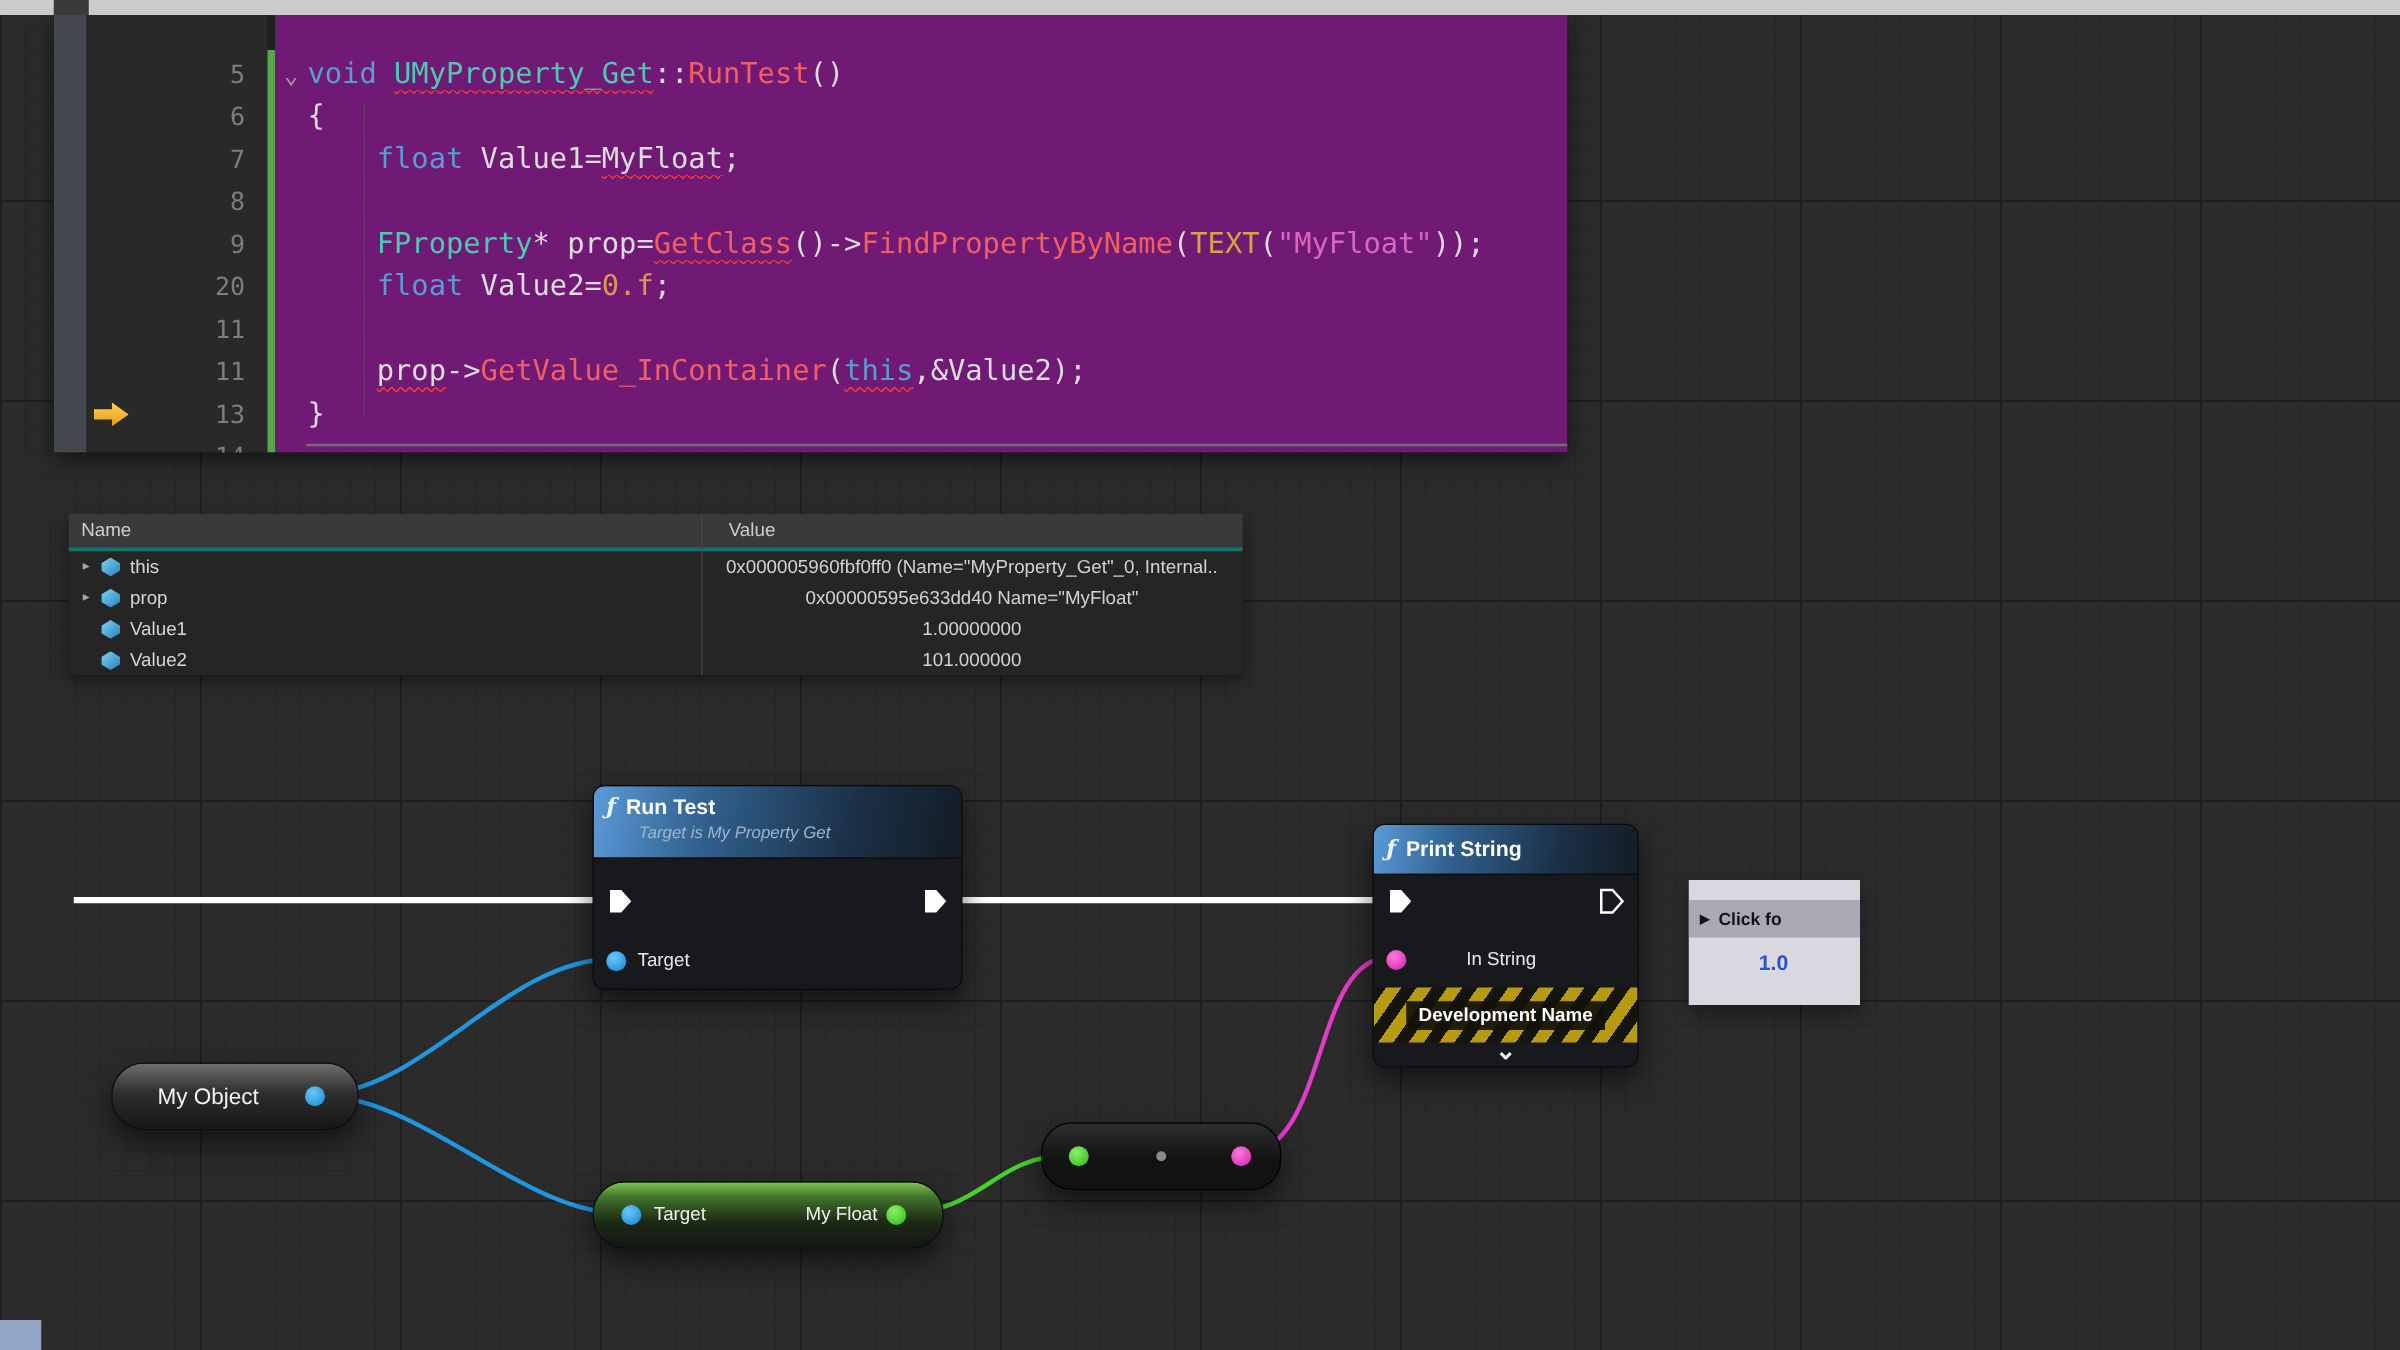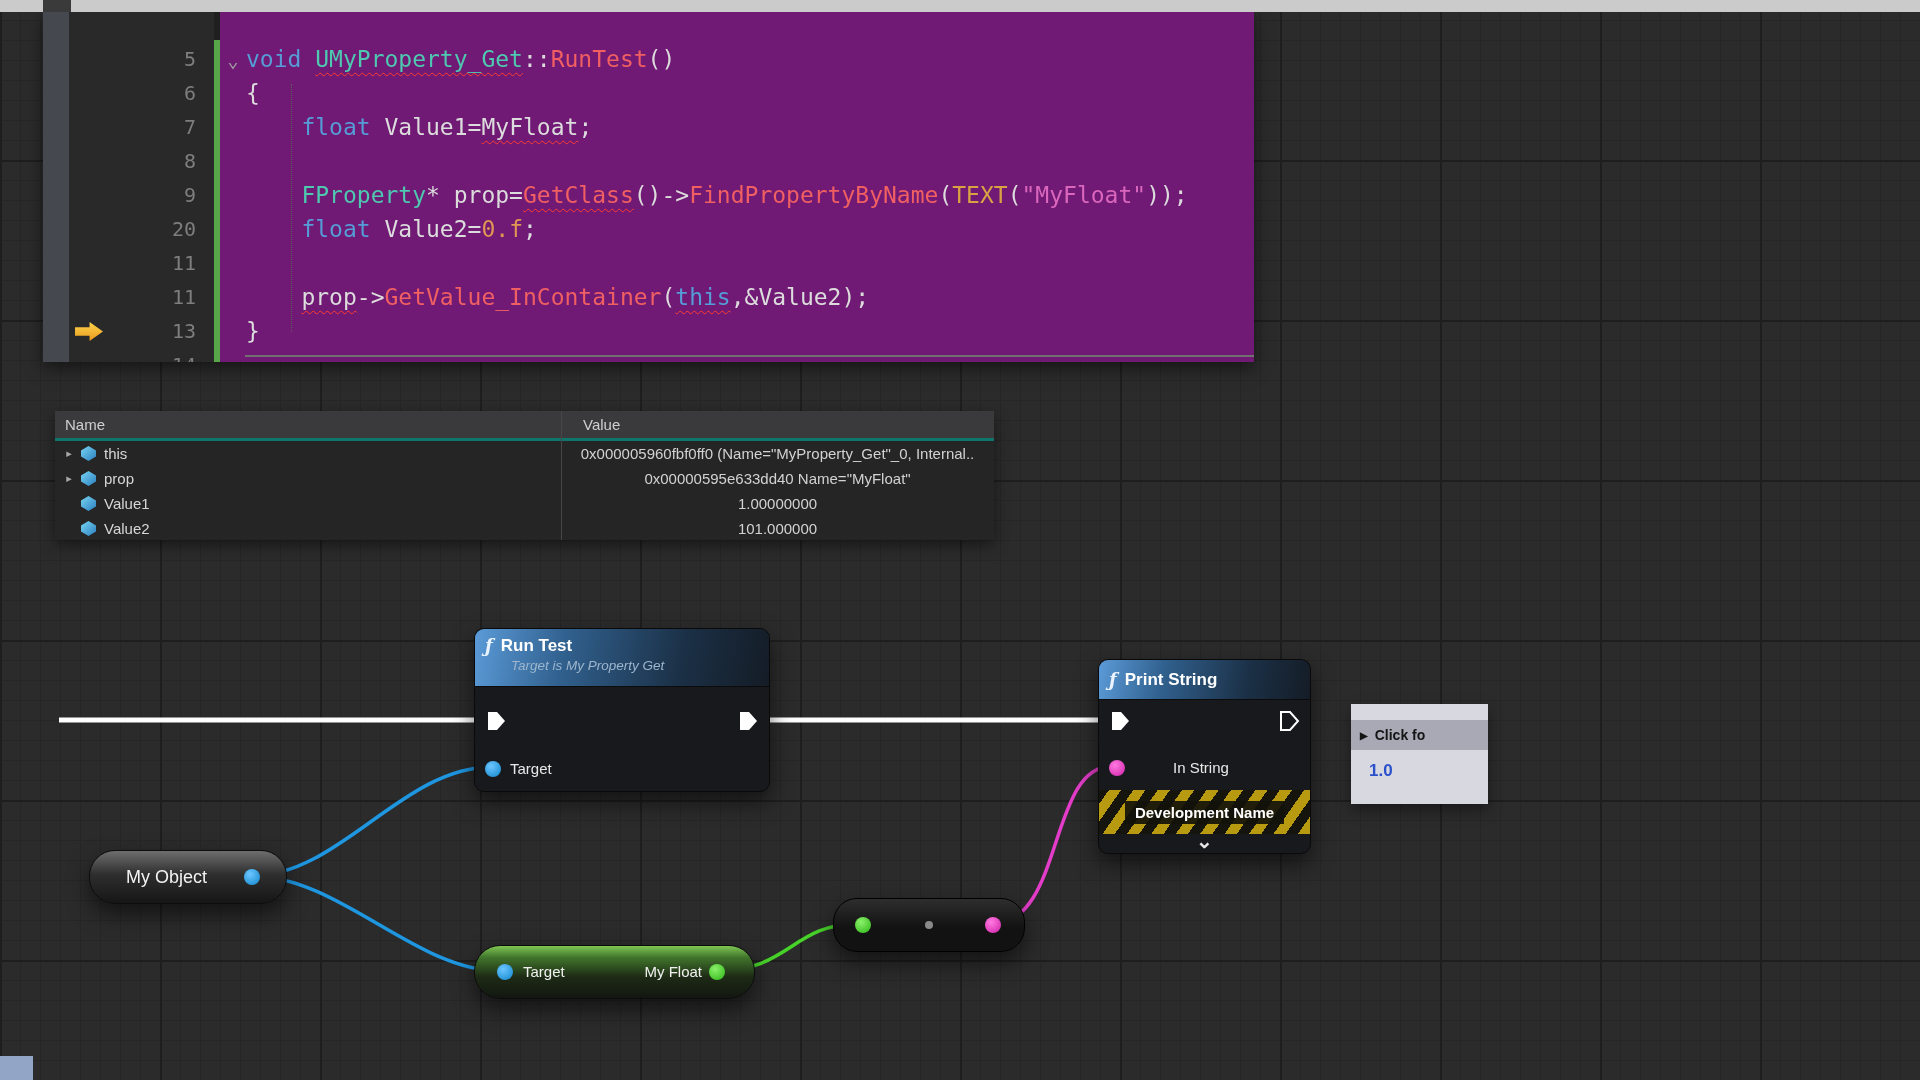--- a/index.html
+++ b/index.html
@@ -105,21 +105,21 @@
   .node-conv .pin-abs.in{left:21px;top:18px;}
   .node-conv .pin-abs.out{left:151px;top:18px;}
   .conv-dot{position:absolute;left:91px;top:22px;width:8px;height:8px;border-radius:50%;background:#8a8a8a;}
   .pin-abs{position:absolute;}
 
   .tooltip{position:absolute;left:1351px;top:704px;width:137px;height:100px;background:#d8d8e0;z-index:3;
     overflow:hidden;box-shadow:0 6px 14px rgba(0,0,0,.4);}
   .tt-header{margin-top:16px;height:30px;background:#a9a9b6;display:flex;align-items:center;gap:7px;
     padding-left:9px;color:#141414;font-size:14px;white-space:nowrap;font-weight:bold;}
   .tt-play{font-size:10px;}
-  .tt-value{margin:11px 0 0 18px;color:#2b50cc;font-weight:bold;font-size:17px;}
+  .tt-value{margin:11px 0 0 56px;color:#2b50cc;font-weight:bold;font-size:17px;}
 </style>
 </head>
 <body>
 
 <div class="canvas">
 
   <svg class="wires" width="1920" height="1080" viewBox="0 0 1920 1080">
     <path d="M59,720 L1125,720" stroke="#ffffff" stroke-width="5" fill="none"></path>
     <path d="M251,876 C340,876 402,767 492,767" stroke="#1e96e0" stroke-width="3.5" fill="none"></path>
     <path d="M251,876 C340,876 415,971 500,971" stroke="#1e96e0" stroke-width="3.5" fill="none"></path>

